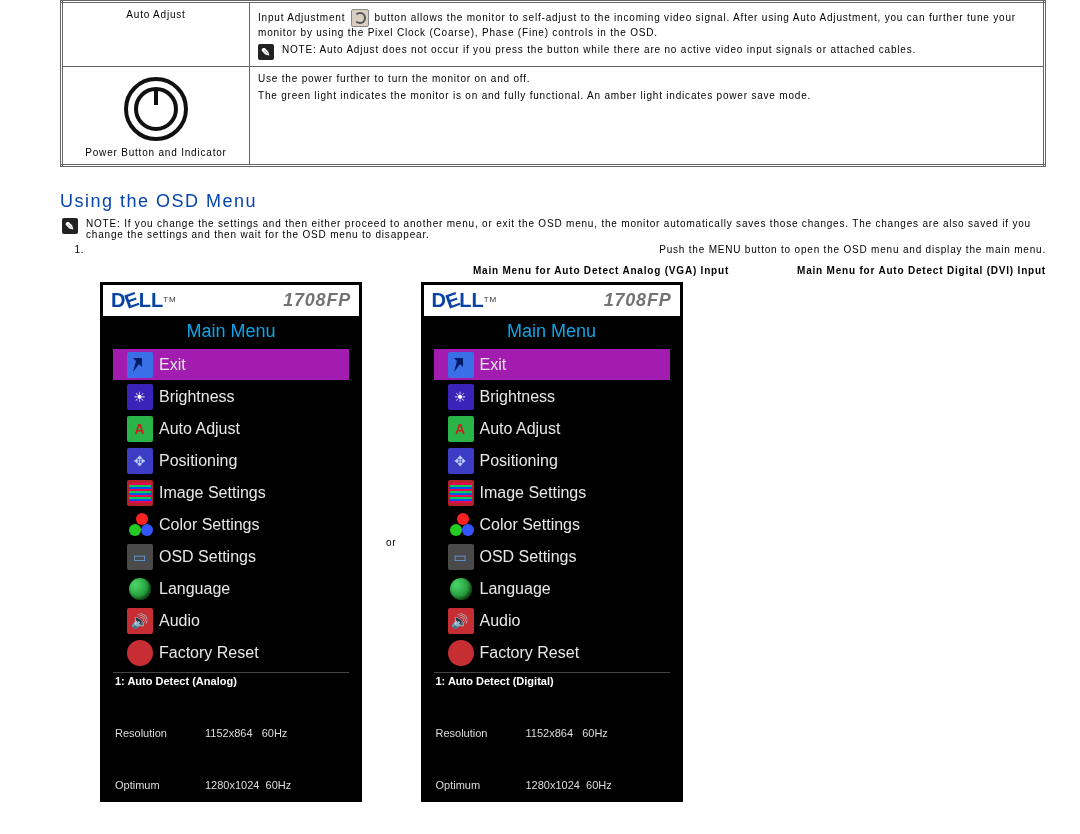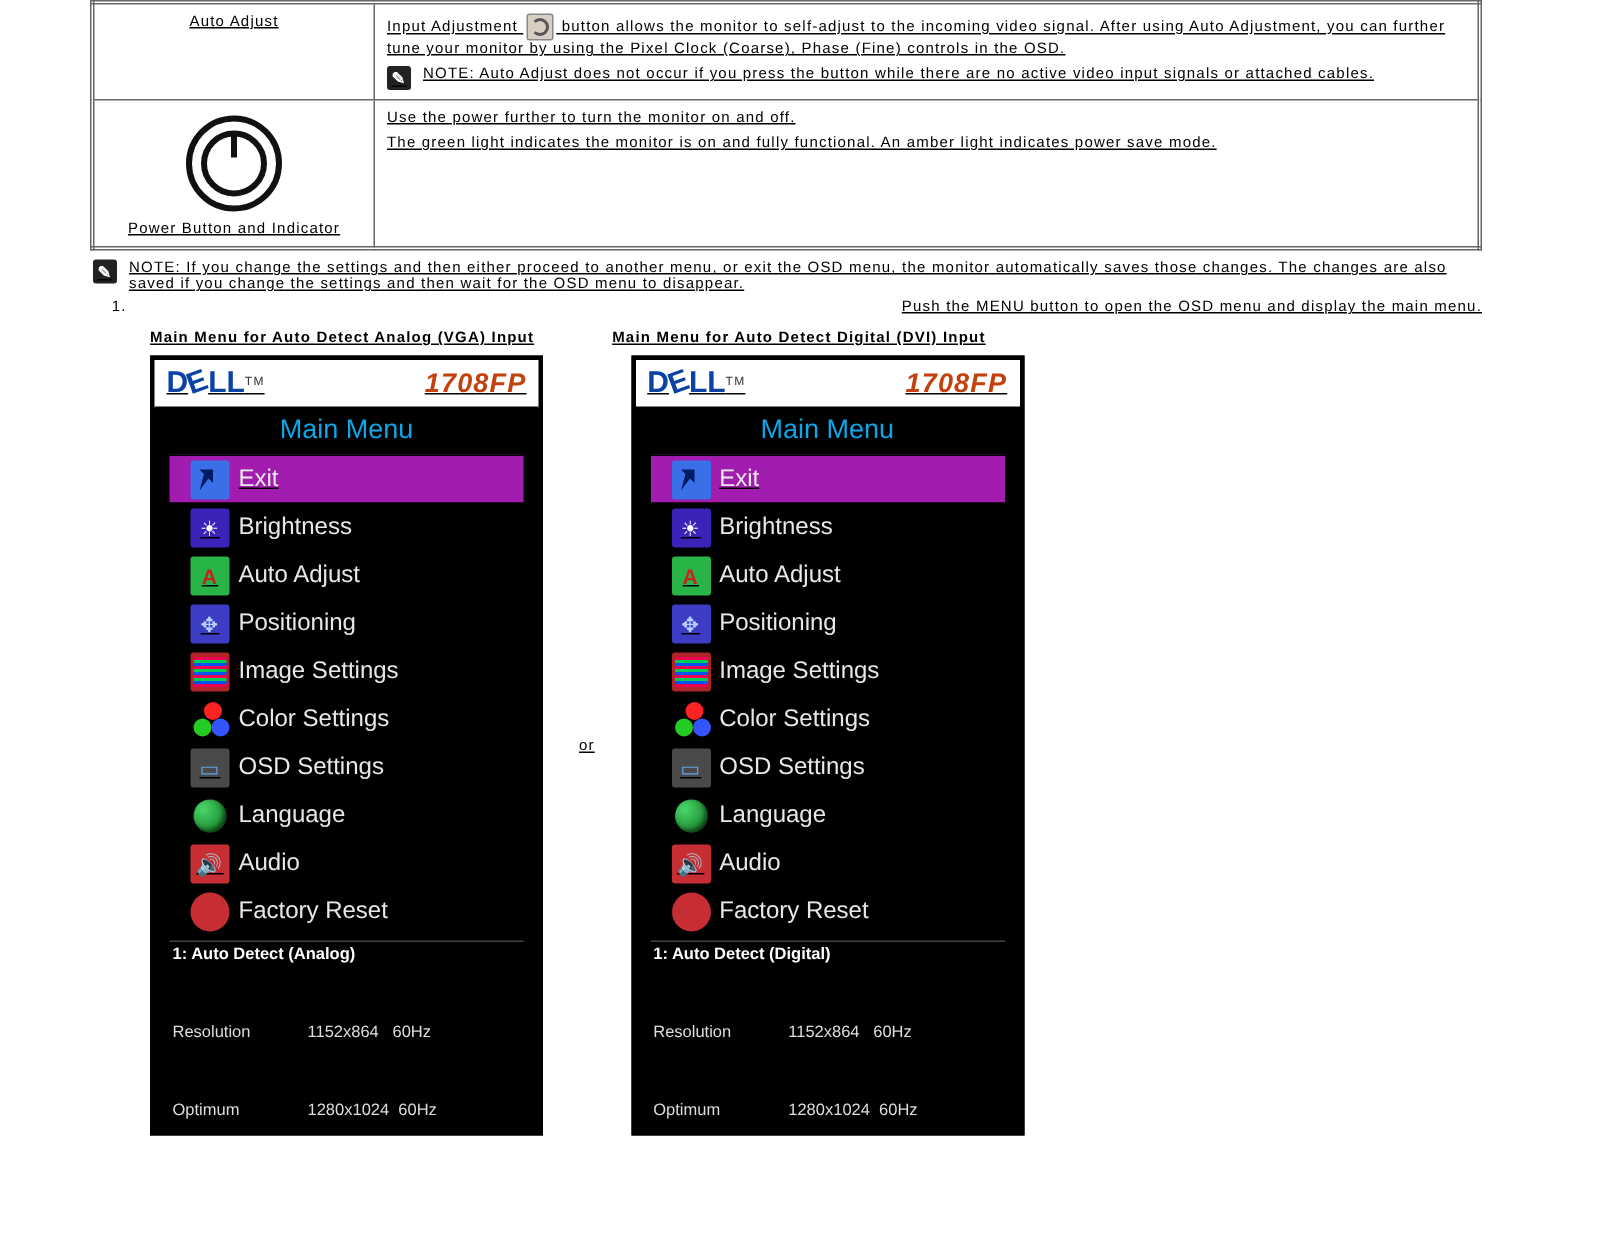--- a/index.html
+++ b/index.html
@@ -6,22 +6,21 @@
     font-family: Verdana, Arial, sans-serif;
     font-size: 11px;
     color: #000;
     background: #fff;
     margin: 0;
     padding: 0;
     width: 1080px;
     letter-spacing: 0.8px;
   }
   .outer {
-    padding: 0 92px 20px 60px;
-    text-decoration: underline;
+    padding: 0 34px 20px 60px;
   }
   table.info {
     border-collapse: collapse;
     width: 100%;
     border: 3px double #666;
     margin-top: 0;
   }
   table.info td {
     border: 1px solid #666;
     vertical-align: top;
@@ -50,37 +49,37 @@
   .note-row { display:flex; align-items:flex-start; gap:8px; margin-top:6px; }
   .note-icon {
     width:16px; height:16px; background:#4a6; color:#fff; font-weight:bold;
     display:flex; align-items:center; justify-content:center; font-size:11px;
     flex:0 0 16px; border-radius:2px;
   }
   .note-icon.bw { background:#222; }
   h2.section { color:#0645AD; font-size:18px; font-weight:normal; margin:24px 0 4px 0; letter-spacing:1.5px;}
   ol { margin:4px 0 10px 28px; padding:0;text-align:right; }
   ol li { font-size:10px; margin-bottom:4px; }
-  .caption-row { display:flex; gap:52px; margin: 6px 0 6px 40px; }
+  .caption-row { display:flex; gap:68px; margin: 6px 0 6px 40px; justify-content: flex-end; }
   .caption { font-size:10px; font-weight:bold; }
   .osd-row { display:flex; align-items:center; gap:24px; margin-left:40px;}
   .or { font-size:10px; }
   
   .osd {
     width: 256px; background:#000; border:3px solid #000; color:#fff;
     font-family: Arial, sans-serif;
   }
   .osd-head {
     background:#fff; color:#000; display:flex; justify-content:space-between;
     align-items:center; padding:4px 8px; border-bottom:1px solid #000;
   }
   .dell { color:#0a43a3; font-weight:900; font-size:20px; letter-spacing:0;}
   .dell .e { display:inline-block; transform:rotate(-20deg);}
   .tm { font-size:8px; vertical-align:super; color:#333;}
-  .model { color:#c2410c; font-weight:900; font-style:italic; font-size:18px; }
+  .model { color:#737373; font-weight:900; font-style:italic; font-size:18px; }
   .osd-title { text-align:center; font-size:18px; padding:4px 0 6px 0; color:#0ea5e9; letter-spacing:0;}
   .osd-items { padding:0 10px 0 10px; }
   .osd-item {
     display:flex; align-items:center; height:31px; margin-bottom:0px;
     border-top:1px solid #000;
   }
   .osd-item.sel { background:#a21caf; }
   .osd-ic {
     width:26px; height:26px; margin:0 6px 0 14px; border-radius:2px;
     display:flex; align-items:center; justify-content:center; font-size:14px;
@@ -148,20 +147,21 @@
     </td>
     <td>
       <div>Use the power further to turn the monitor on and off.</div>
       <div style="height:6px"></div>
       <div>The green light indicates the monitor is on and fully functional. An amber light indicates power save mode.</div>
     </td>
   </tr>
 </tbody>
     </table>
 
+<h2 class="section">Using the OSD Menu</h2>
 
 <div class="note-row" style="margin-left:2px;">
   <div class="note-icon bw">✎</div>
   <div style="font-size:10px;">NOTE: If you change the settings and then either proceed to another menu, or exit the OSD menu, the monitor automatically saves those changes. The changes are also saved if you change the settings and then wait for the OSD menu to disappear.</div>
 </div>
 
 <ol>
   <li>Push the MENU button to open the OSD menu and display the main menu.</li>
 </ol>
 

